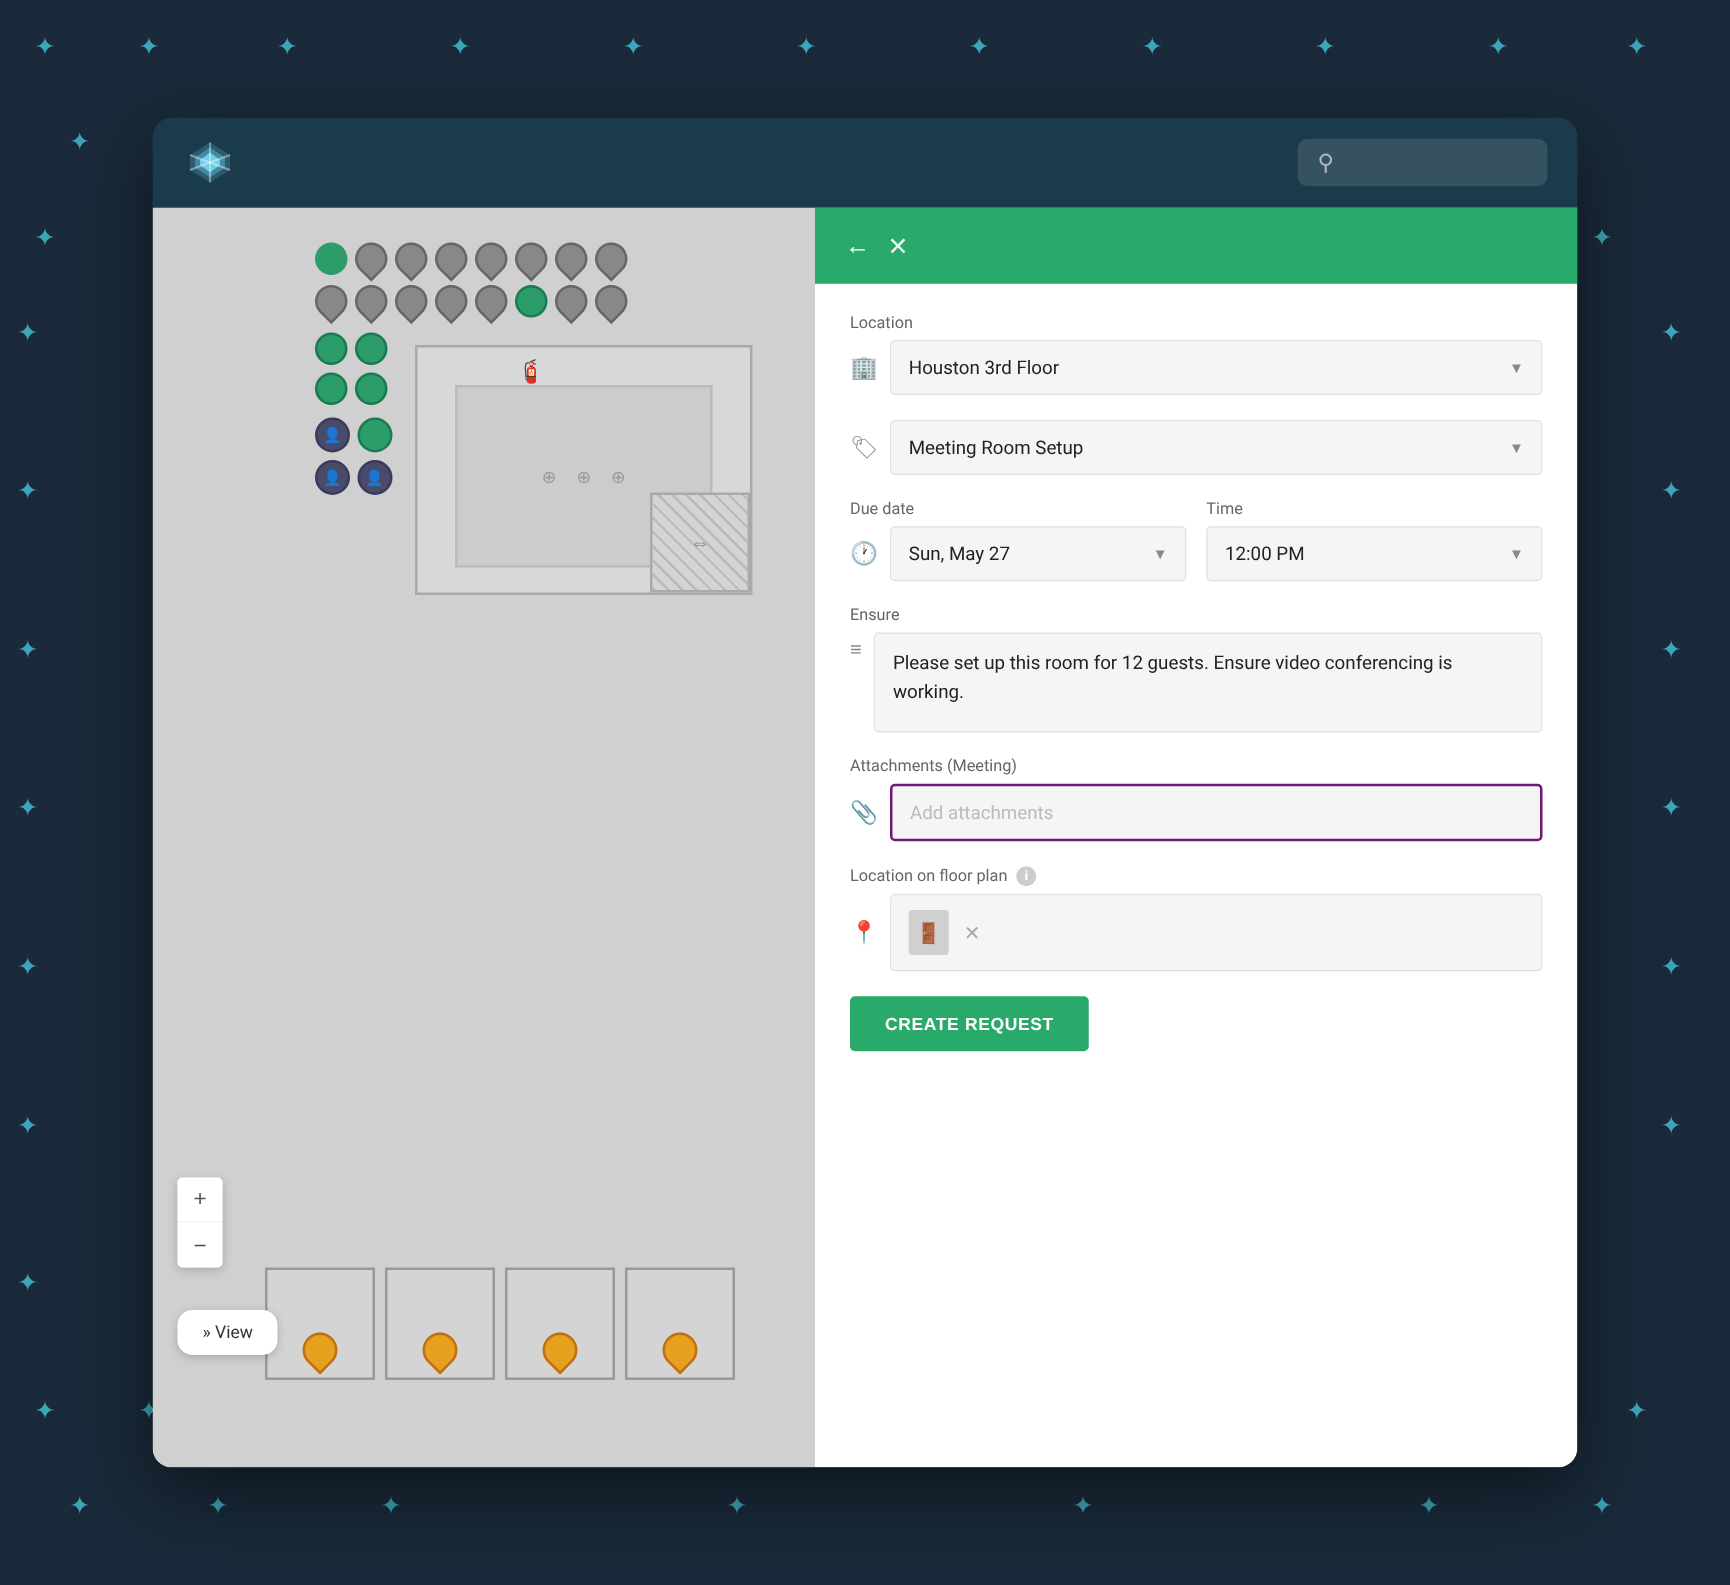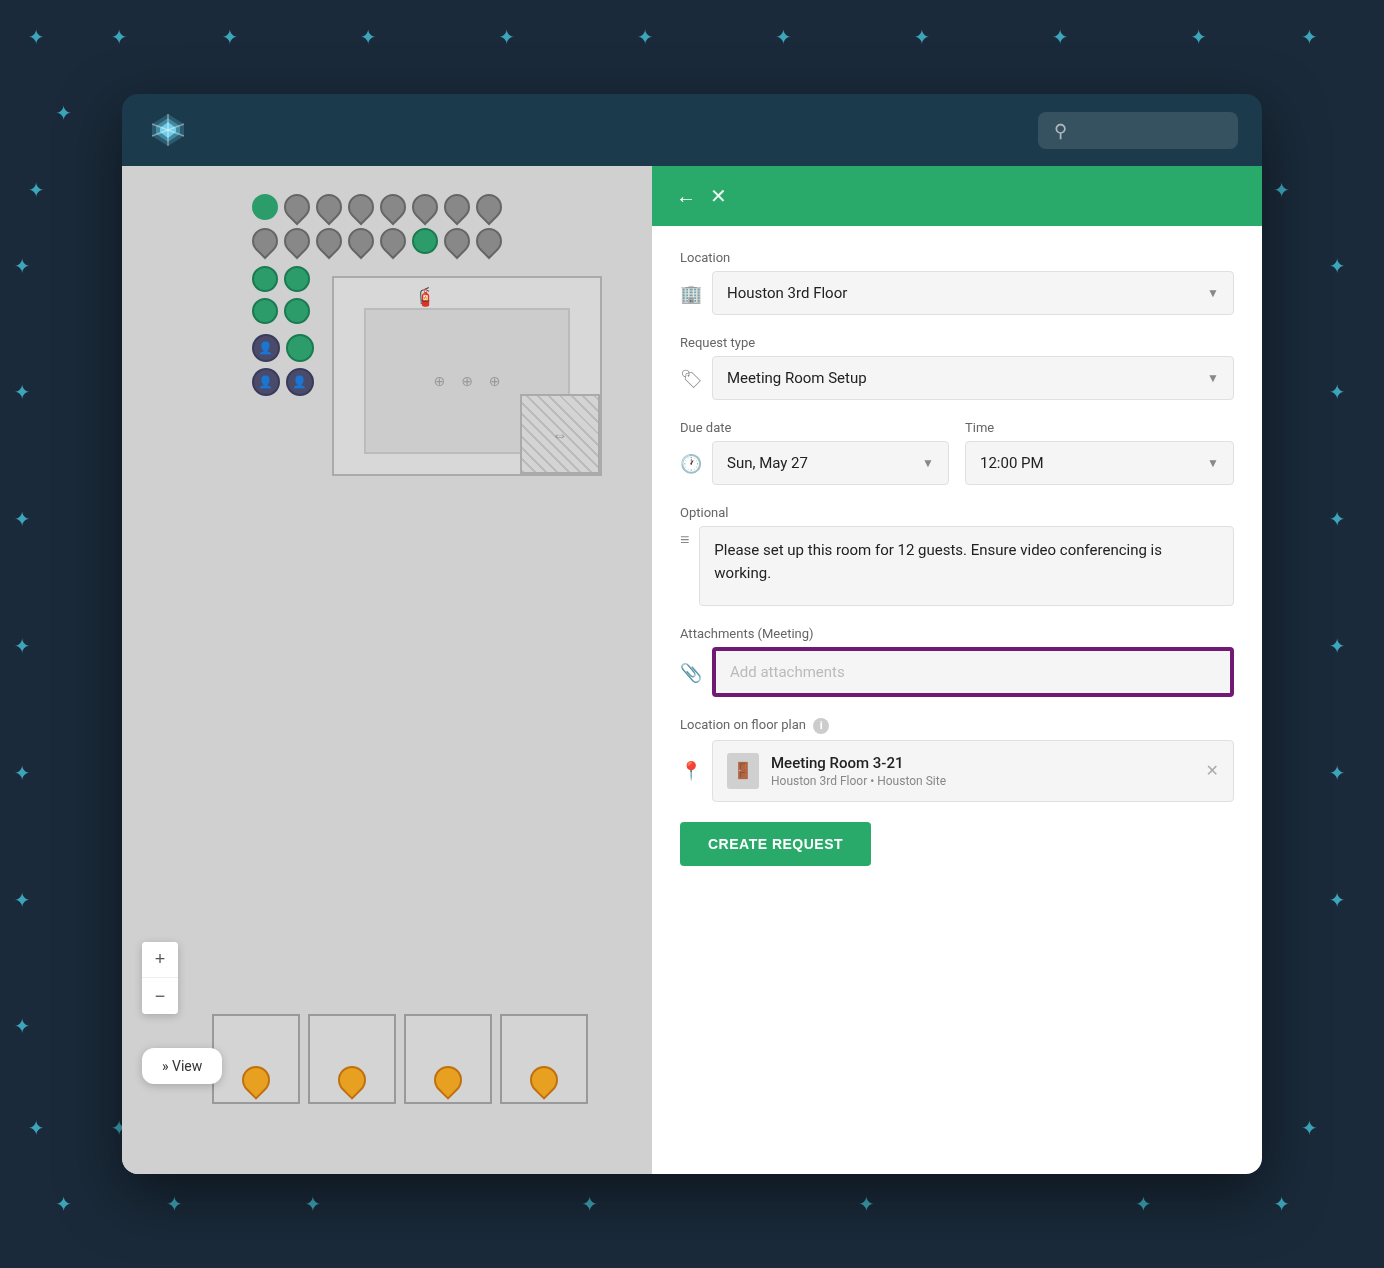--- a/index.html
+++ b/index.html
@@ -281,21 +281,21 @@
       font-family: inherit;
     }
 
     
     .attachment-field {
       flex: 1;
       display: flex;
       align-items: center;
       padding: 12px 14px;
       background: #f5f5f5;
-      border: 4px solid #701a75;
+      border: 2px solid #701a75;
       border-radius: 4px;
       font-size: 15px;
       color: #bbb;
       cursor: pointer;
     }
 
     
     .location-row {
       display: flex;
       align-items: center;
@@ -598,21 +598,20 @@
           <div class="form-row">
             <span class="form-icon">🏢</span>
             <div class="select-field">
               <span>Houston 3rd Floor</span>
               <span class="select-arrow">▼</span>
             </div>
           </div>
         </div>
 
         <div class="form-group">
-          <span class="form-label">Request type</span>
           <div class="form-row">
             <span class="form-icon">🏷</span>
             <div class="select-field">
               <span>Meeting Room Setup</span>
               <span class="select-arrow">▼</span>
             </div>
           </div>
         </div>
 
         <div class="date-time-row">
@@ -631,21 +630,21 @@
             <div class="form-row">
               <div class="select-field">
                 <span>12:00 PM</span>
                 <span class="select-arrow">▼</span>
               </div>
             </div>
           </div>
         </div>
 
         <div class="form-group">
-          <span class="form-label">Optional</span>
+          <span class="form-label">Ensure</span>
           <div class="subject-row">
             <span class="subject-icon">≡</span>
             <textarea class="subject-textarea" style="">Please set up this room for 12 guests. Ensure video conferencing is working.</textarea>
           </div>
         </div>
 
         <div class="form-group">
           <span class="form-label">Attachments (Meeting)</span>
           <div class="form-row">
             <span class="form-icon">📎</span>
@@ -657,24 +656,20 @@
 
         <div class="form-group">
           <span class="form-label">
             <span>Location on floor plan</span>
             <span class="info-icon">i</span>
           </span>
           <div class="location-row">
             <span class="form-icon">📍</span>
             <div class="location-card">
               <div class="room-icon-box">🚪</div>
-              <div class="location-info">
-                <div class="room-name">Meeting Room 3-21</div>
-                <div class="room-sub">Houston 3rd Floor • Houston Site</div>
-              </div>
               <span class="location-remove">✕</span>
             </div>
           </div>
         </div>
 
         <button class="create-btn">CREATE REQUEST</button>
 
       </div>
     </div>
 

